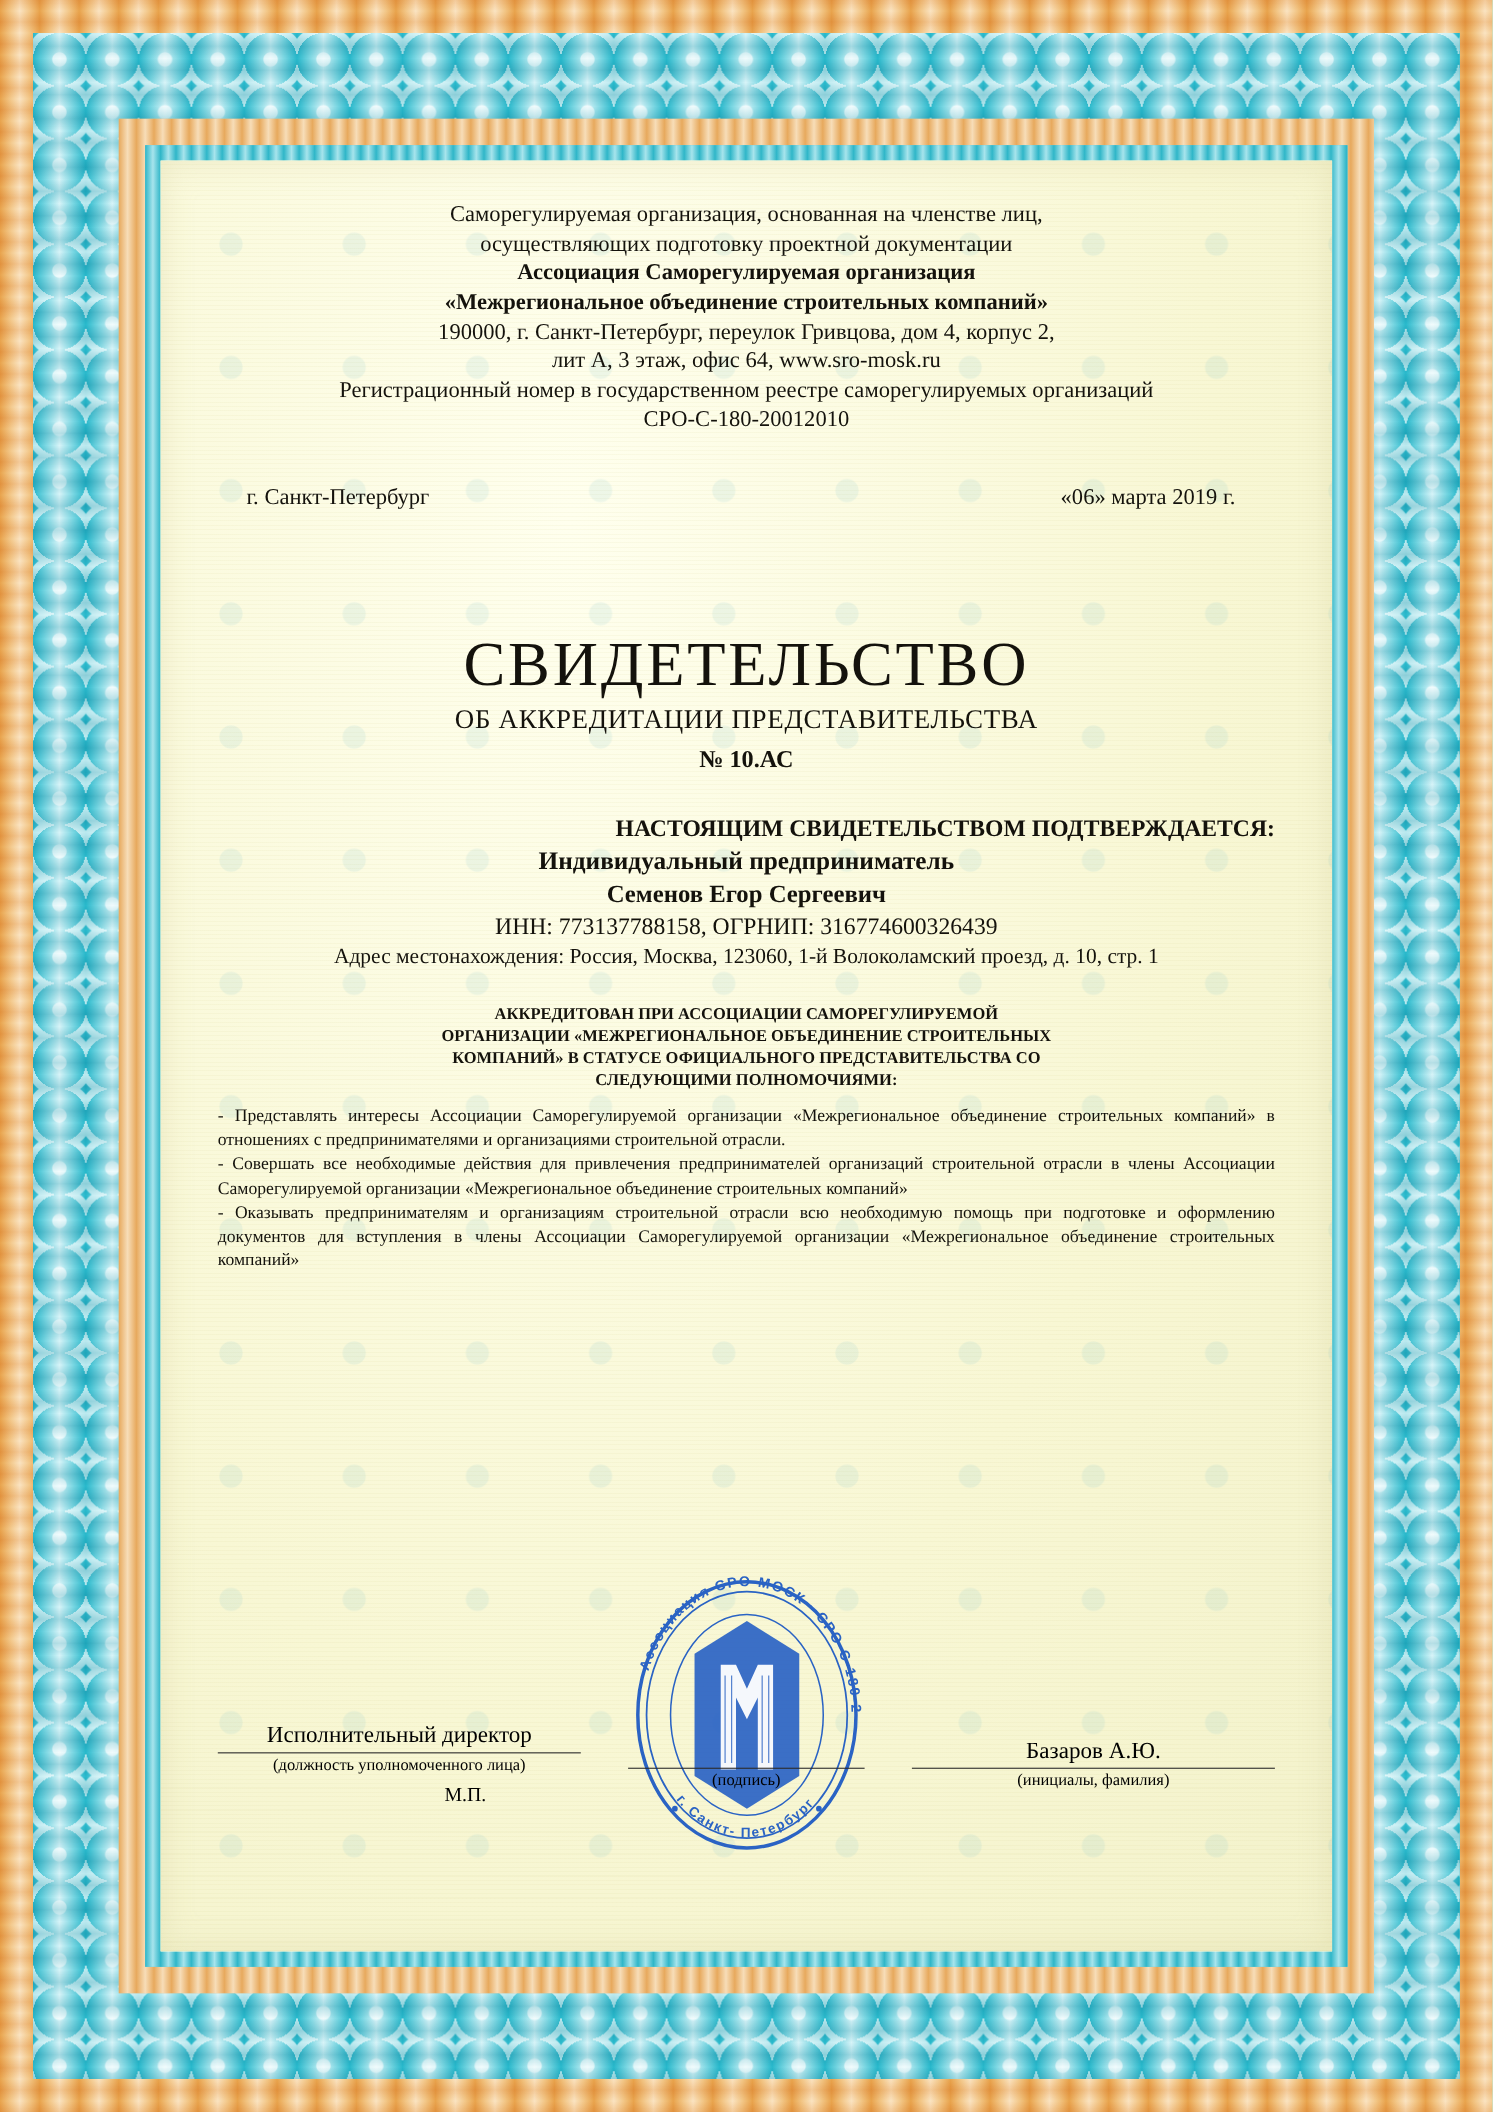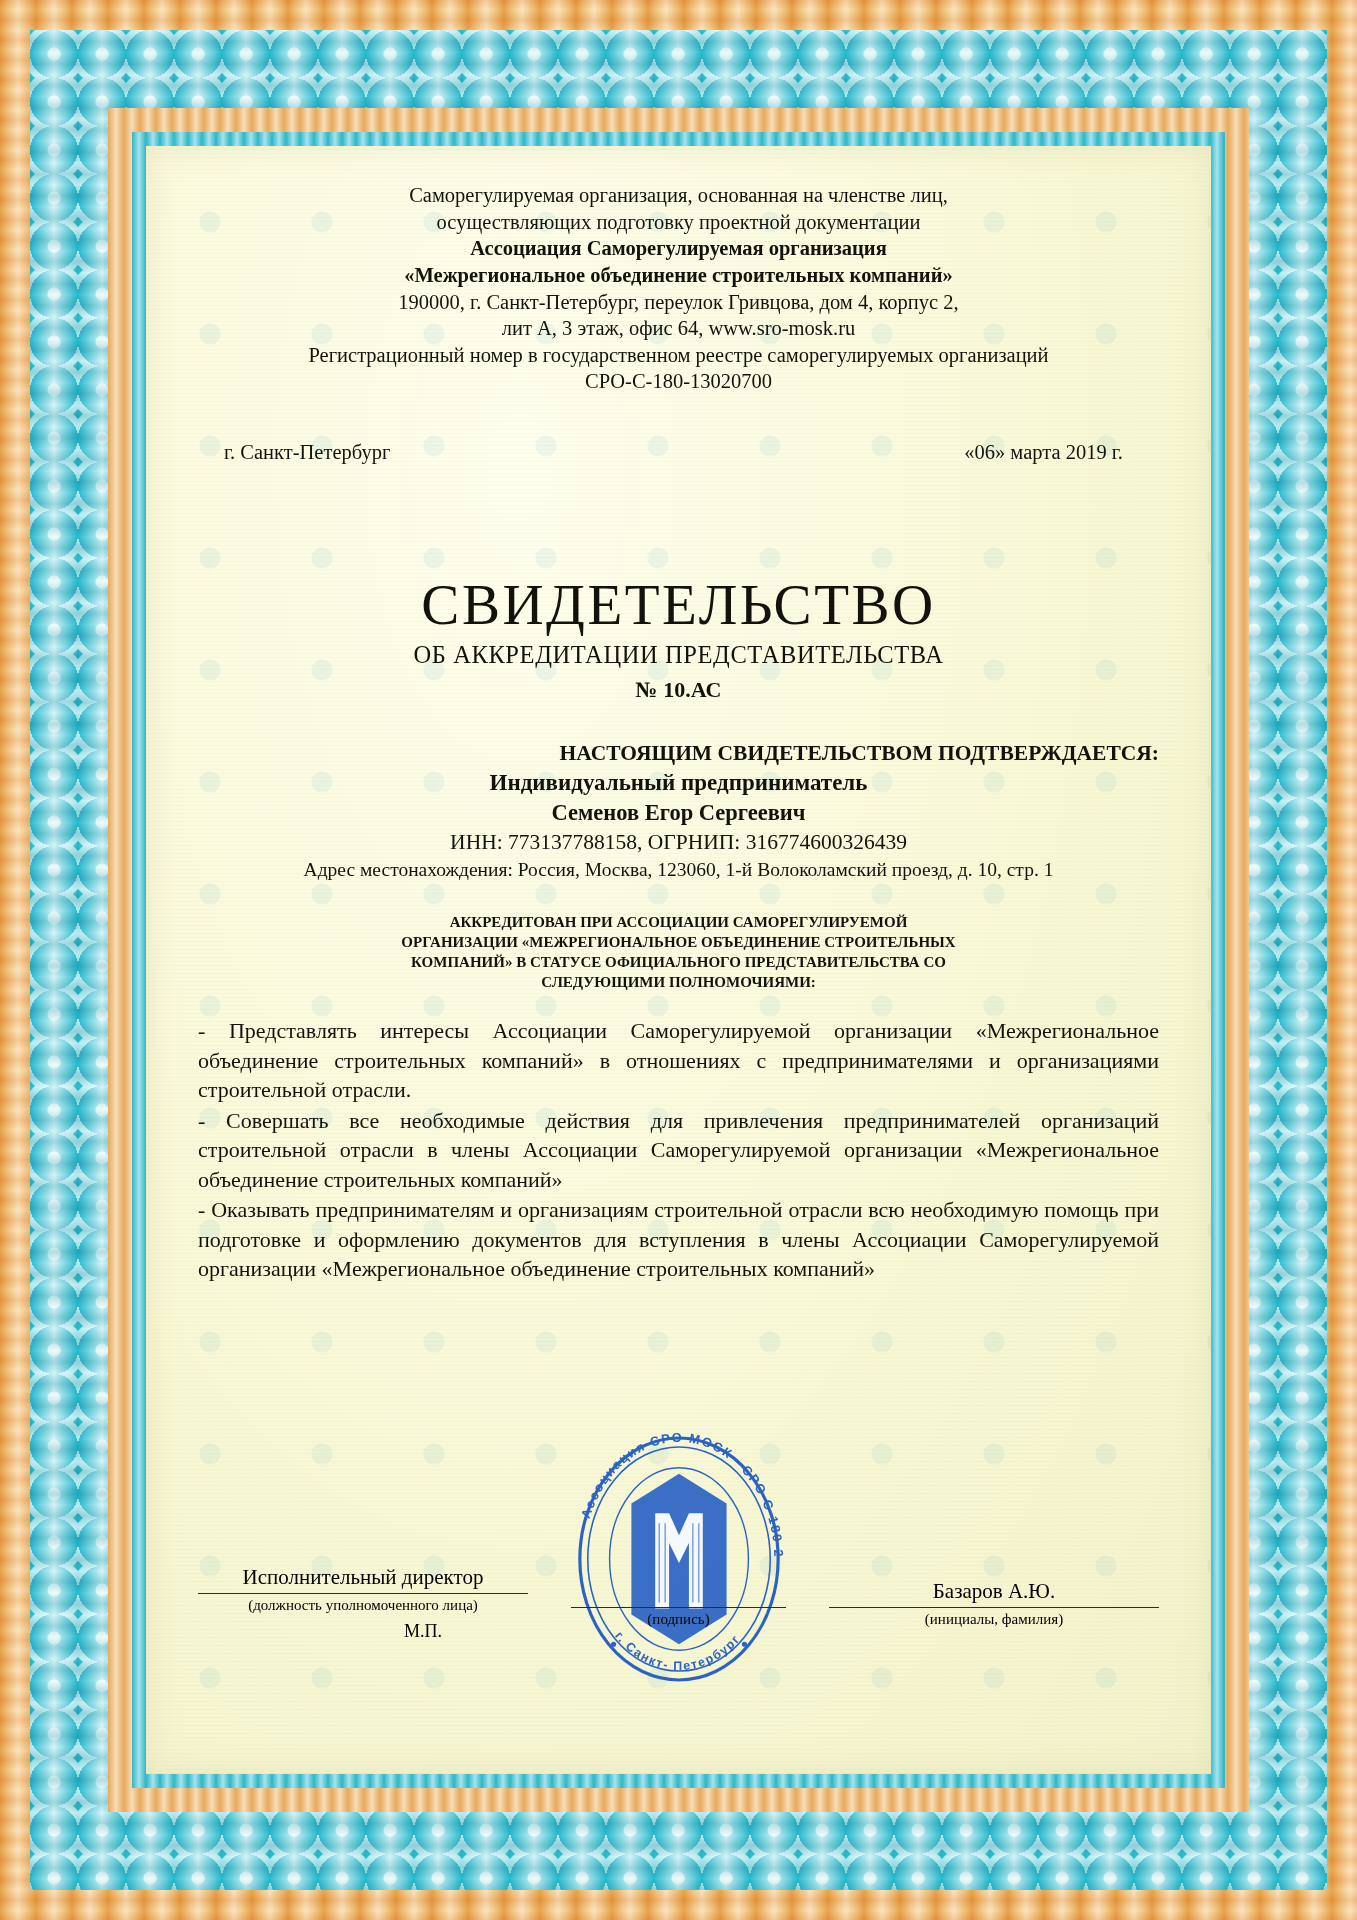--- a/index.html
+++ b/index.html
@@ -183,22 +183,22 @@
   .accredit-block {
     text-align: center;
     font-weight: bold;
     font-size: 15px;
     line-height: 1.33;
     margin-top: 30px;
     padding: 0 6px;
   }
 
   .powers {
-    margin-top: 24px;
-    font-size: 22px;
+    margin-top: 12px;
+    font-size: 16px;
     line-height: 1.34;
     text-align: justify;
     text-justify: inter-word;
   }
   .powers p { margin: 0; }
   .powers p + p { margin-top: 1px; }
 
   
   .sig-row {
     position: absolute;
@@ -261,21 +261,21 @@
     <div class="content">
 
       <div class="hdr">
         <div>Саморегулируемая организация, основанная на членстве лиц,</div>
         <div>осуществляющих подготовку проектной документации</div>
         <div class="b">Ассоциация Саморегулируемая организация</div>
         <div class="b">«Межрегиональное объединение строительных компаний»</div>
         <div>190000, г. Санкт-Петербург, переулок Гривцова, дом  4, корпус 2,</div>
         <div>лит А, 3 этаж, офис 64, www.sro-mosk.ru</div>
         <div>Регистрационный номер в государственном реестре саморегулируемых организаций</div>
-        <div>СРО-С-180-13020700</div>
+        <div>СРО-С-180-20012010</div>
       </div>
 
       <div class="place-date">
         <span>г. Санкт-Петербург</span>
         <span>«06» марта 2019 г.</span>
       </div>
 
       <div class="title-block">
         <div class="title-main">СВИДЕТЕЛЬСТВО</div>
         <div class="title-sub">ОБ АККРЕДИТАЦИИ ПРЕДСТАВИТЕЛЬСТВА</div>

